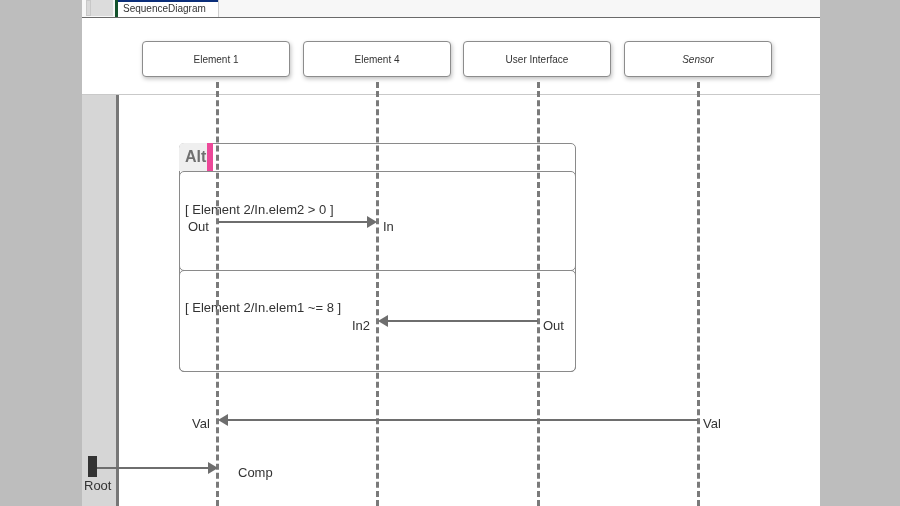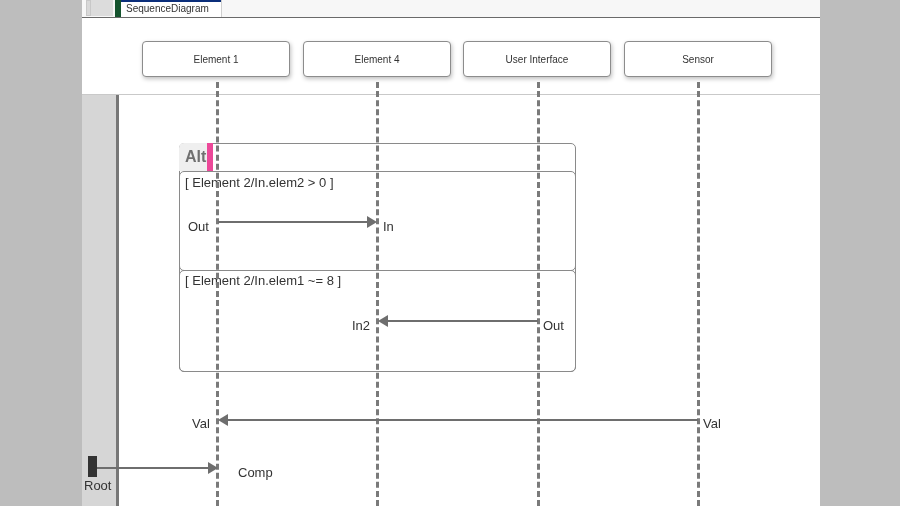--- a/index.html
+++ b/index.html
@@ -5,39 +5,39 @@
   html, body { margin:0; padding:0; }
   body {
     width:900px; height:506px; overflow:hidden; position:relative;
     background:#bdbdbd;
     font-family:"Liberation Sans", sans-serif;
   }
   .app { position:absolute; left:82px; top:0; width:738px; height:506px; background:#ffffff; }
   .tabstrip { position:absolute; left:0; top:0; width:738px; height:17px; background:#f7f7f7; border-bottom:1px solid #6a6a6a; }
   .tab-handle { position:absolute; left:4px; top:0; width:3px; height:14px; background:#d8d8d8; border:1px solid #c8c8c8; }
   .tab-gray { position:absolute; left:9px; top:0; width:22px; height:16px; background:#dcdcdc; }
-  .tab-active { position:absolute; left:33px; top:0; width:100px; height:17px; background:#ffffff; border-left:6px solid #14532d; border-right:1px solid #cfcfcf; }
+  .tab-active { position:absolute; left:33px; top:0; width:100px; height:17px; background:#ffffff; border-left:3px solid #14532d; border-right:1px solid #cfcfcf; }
   .tab-active .accent { position:absolute; left:0; top:0; width:100%; height:2px; background:#0b2e7a; }
   .tab-active .label { position:absolute; left:5px; top:3px; font-size:10px; color:#333; white-space:nowrap; }
 
   .header-band { position:absolute; left:0; top:18px; width:738px; height:76px; background:#ffffff; border-bottom:1px solid #c9c9c9; z-index:3; }
   .lifeline-head {
     position:absolute; top:23px; width:146px; height:34px; border:1px solid #8c8c8c; border-radius:4px;
     background:#fff; box-shadow:1px 2px 4px rgba(0,0,0,0.25);
     display:flex; align-items:center; justify-content:center; font-size:10px; color:#333; cursor:pointer;
   }
 
   .left-gutter { position:absolute; left:0; top:94px; width:34px; height:412px; background:#d6d6d6; border-right:3px solid #777; }
 
   .lifeline { position:absolute; top:82px; width:0; height:424px; border-left:3px dashed #7a7a7a; z-index:4; }
 
   .frame { position:absolute; border:1px solid #8a8a8a; border-radius:5px; background:transparent; }
   .alt-tag { position:absolute; left:97px; top:143px; width:34px; height:28px; background:#efefef; border-right:6px solid #ec4899; border-radius:5px 0 0 0; font-weight:bold; font-size:16px; color:#707070; display:flex; align-items:center; padding-left:6px; box-sizing:border-box; }
   .operand { position:absolute; border:1px solid #8a8a8a; border-radius:5px; }
-  .guard { position:absolute; font-size:13px; color:#333; white-space:nowrap; }
+  .guard { position:absolute; font-size:13px; color:#333; white-space:nowrap;margin-top:27px; }
 
   .msg-line { position:absolute; height:2px; background:#6e6e6e; z-index:5; }
   .arrow-right { position:absolute; width:0; height:0; border-top:6px solid transparent; border-bottom:6px solid transparent; border-left:10px solid #6e6e6e; z-index:5; }
   .arrow-left { position:absolute; width:0; height:0; border-top:6px solid transparent; border-bottom:6px solid transparent; border-right:10px solid #6e6e6e; z-index:5; }
   .lbl { position:absolute; font-size:13px; color:#333; white-space:nowrap; z-index:6; }
 
   .root-block { position:absolute; left:6px; top:456px; width:9px; height:21px; background:#333; }
 </style>
 </head>
 <body>
@@ -64,21 +64,21 @@
   <div class="header-band">
     <div class="lifeline-head" style="left:60px;">
         <span>Element 1</span>
       </div>
     <div class="lifeline-head" style="left:221px;">
         <span>Element 4</span>
       </div>
     <div class="lifeline-head" style="left:381px;">
         <span>User Interface</span>
       </div>
-    <div class="lifeline-head" style="left:542px;">
+    <div class="lifeline-head" style="left:542px;font-style:italic;">
         <span>Sensor</span>
       </div>
   </div>
 
   <div class="frame" style="left:97px; top:143px; width:395px; height:227px;"></div>
   <div class="alt-tag">
       <span>Alt</span>
     </div>
   <div class="operand" style="left:97px; top:171px; width:395px; height:98px;"></div>
   <div class="operand" style="left:97px; top:270px; width:395px; height:100px;"></div>

